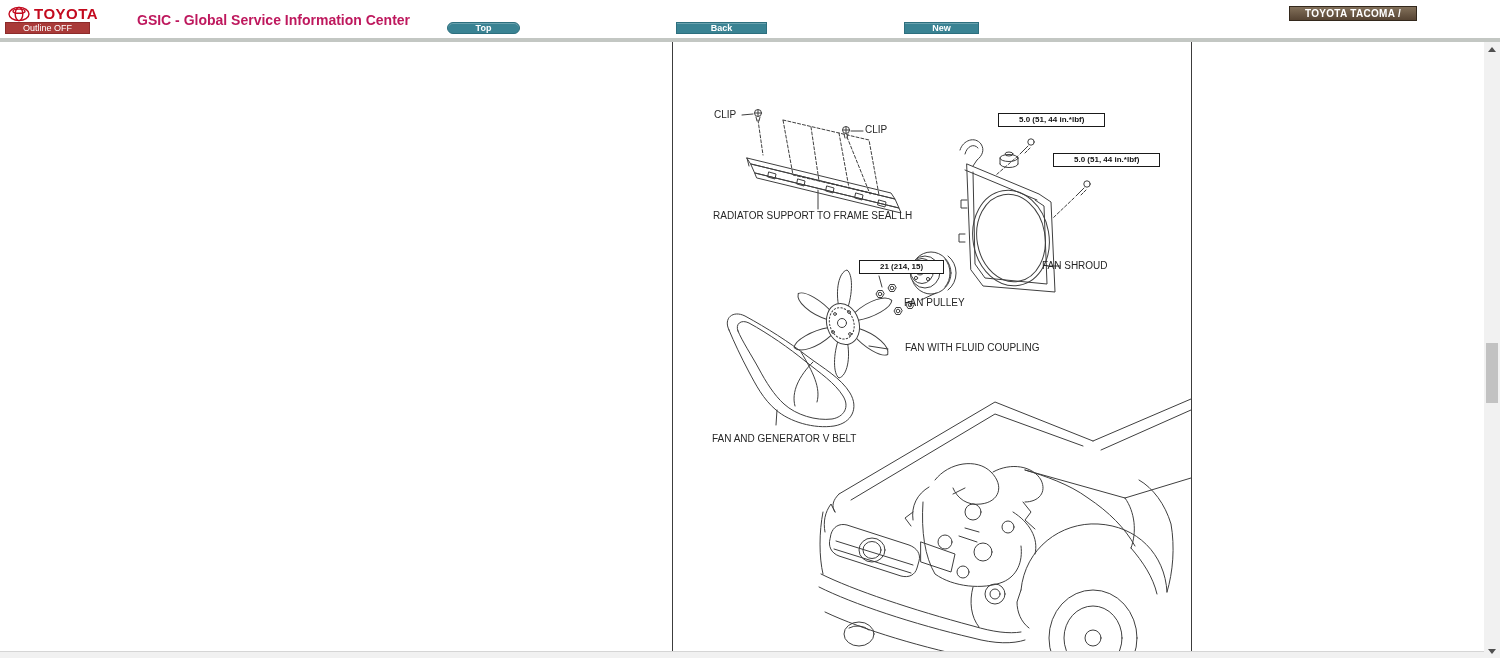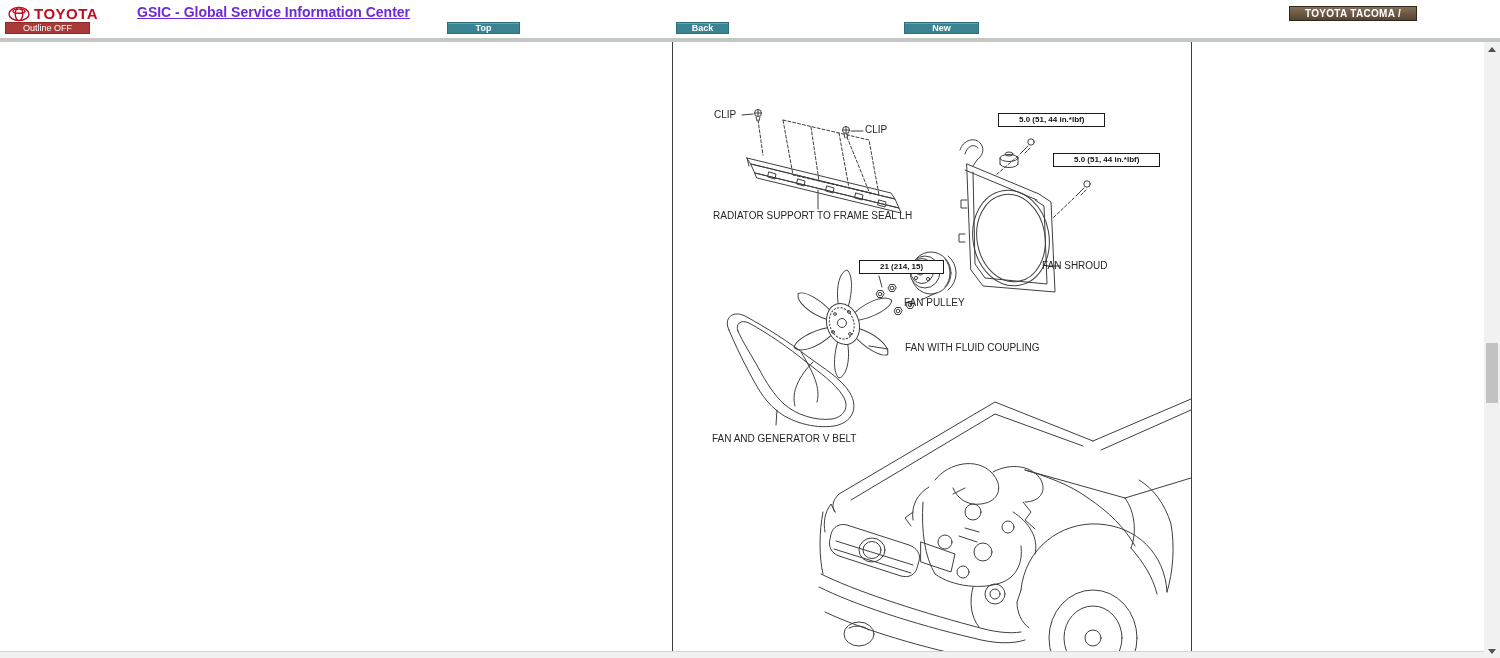--- a/index.html
+++ b/index.html
@@ -4,30 +4,30 @@
 <style>
   * { margin:0; padding:0; box-sizing:border-box; }
   html,body { width:1500px; height:658px; overflow:hidden; background:#fff;
               font-family:"Liberation Sans", sans-serif; }
   .screen { position:absolute; top:0; left:0; width:1500px; height:658px; background:#fff; }
 
   
   .header { position:absolute; top:0; left:0; width:1500px; height:38px; background:#fff; }
   .logo-wrap { position:absolute; left:8px; top:5px; display:flex; align-items:center; gap:4px; }
   .brand-text { color:#c30a1e; font-weight:bold; font-size:15px; letter-spacing:0.5px; }
-  .gsic-title { position:absolute; left:137px; top:4px; color:#6d28d9; font-weight:bold; font-size:14px;text-decoration:underline; }
+  .gsic-title { position:absolute; left:137px; top:12px; color:#be185d; font-weight:bold; font-size:14px; }
   .outline-btn { position:absolute; left:5px; top:22px; width:85px; height:12px; background:#a93a38;
                  border:1px solid #8c2b2a; color:#fff; font-weight:normal; font-size:9px;
                  display:flex; align-items:center; justify-content:center; cursor:pointer; line-height:1; }
   .teal-btn { position:absolute; top:22px; height:12px; background:#3a8393; border:1px solid #2d6f7e;
               color:#fff; font-weight:bold; font-size:9px; display:flex; align-items:center;
               justify-content:center; cursor:pointer; line-height:1;
               box-shadow:inset 0 1px 0 rgba(255,255,255,0.25); }
-  .btn-top  { left:447px; width:73px; }
-  .btn-back { left:676px; width:53px;text-align:center; }
+  .btn-top  { left:447px; width:73px;border-radius:6px; }
+  .btn-back { left:676px; width:91px;text-align:center; }
   .btn-new  { left:904px; width:75px; }
   .vehicle-badge { position:absolute; left:1289px; top:6px; width:128px; height:15px;
                    background:linear-gradient(#82705a,#564433); border:1px solid #33281c;
                    color:#fff; font-weight:bold; font-size:10px; display:flex; align-items:center;
                    justify-content:center; letter-spacing:0.3px; line-height:1; }
   .divider { position:absolute; top:38px; left:0; width:1500px; height:4px; background:#c3c7c3; }
 
   
   .sidebar { position:absolute; top:42px; left:0; width:373px; height:609px; background:#e9eee9; padding:8px 6px; }
   .sidebar-title { color:#4f6060; font-weight:bold; font-size:13px; line-height:1.25; letter-spacing:0.2px; }

